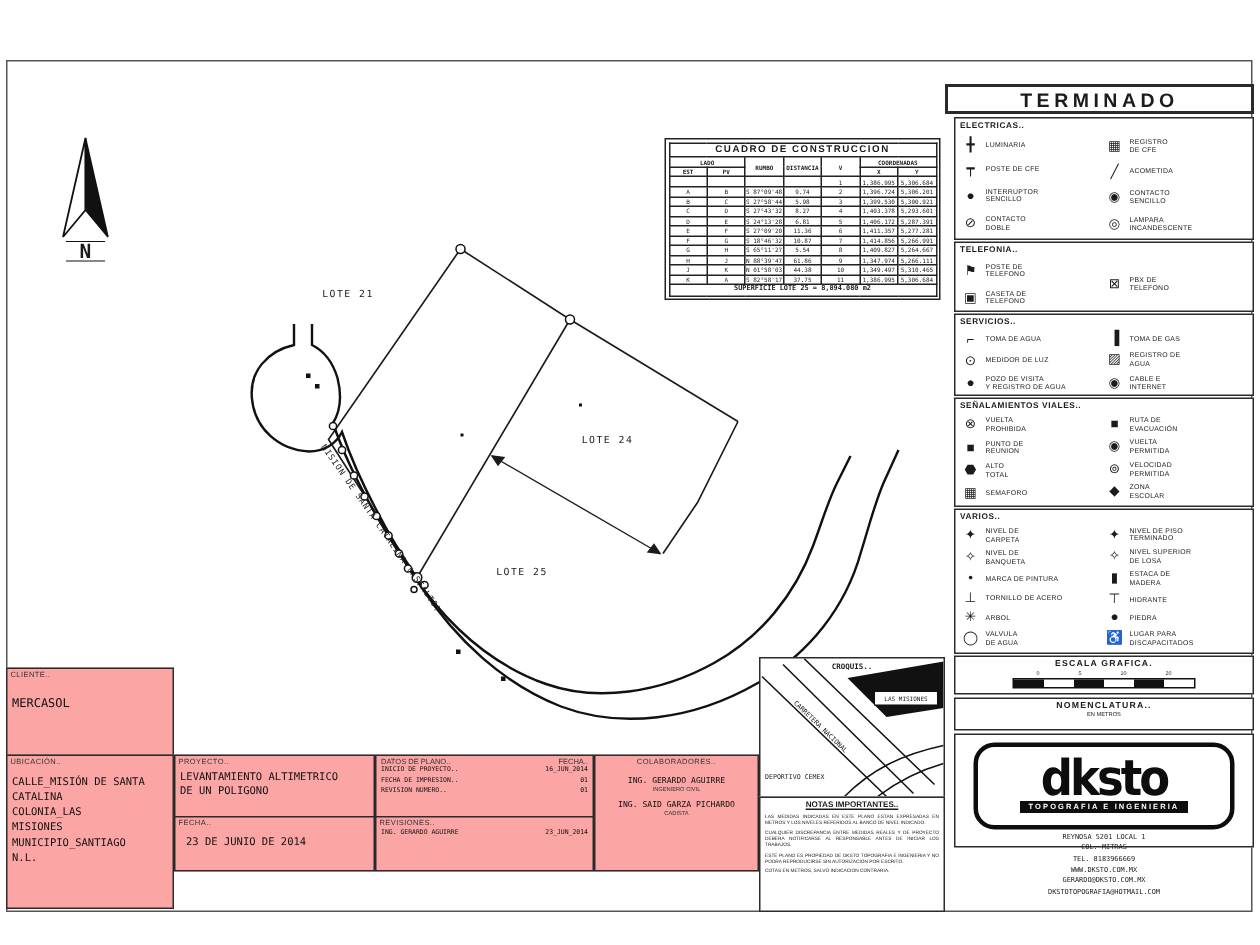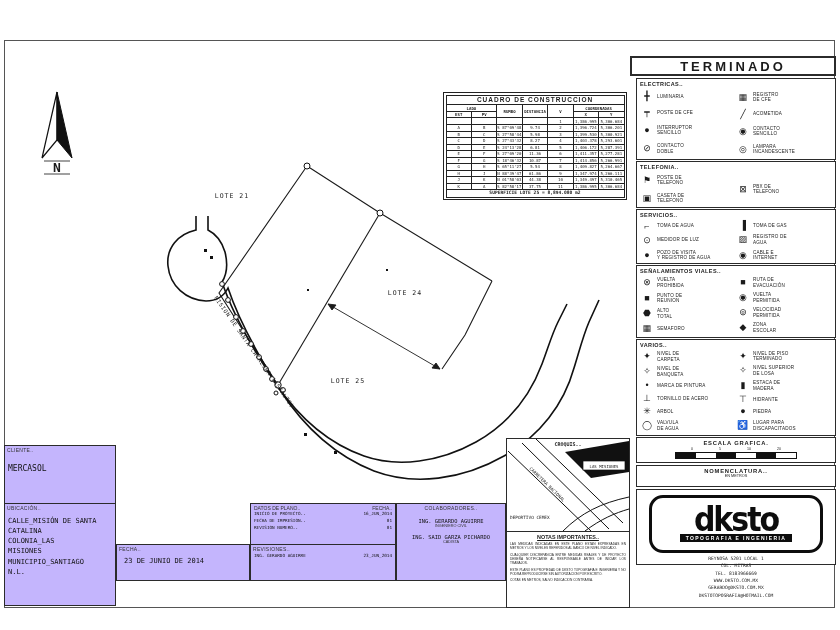--- a/index.html
+++ b/index.html
@@ -43,21 +43,21 @@
   
   .cuadro{left:443px;top:92px;width:184px;height:108px;border:1px solid #222;padding:1.5px;background:#fff;}
   .cuadro table{width:100%;height:100%;border-collapse:collapse;table-layout:fixed;
     font-family:"DejaVu Sans Mono",monospace;font-size:4px;}
   .cuadro td{border:0.5px solid #222;text-align:center;padding:0;line-height:1.3;overflow:hidden;white-space:nowrap;}
   .cuadro .ttl{font-size:6.5px;font-weight:bold;letter-spacing:1px;font-family:"Liberation Sans",sans-serif;}
   .cuadro .hd{font-weight:bold;font-size:4px;}
   .cuadro .ft{font-size:4.6px;font-weight:bold;}
 
   
-  .tb{background:#c4b5fd;}
+  .tb{background:#fca5a5;}
   .tb .lab{font-size:5px;color:#333;letter-spacing:.3px;padding:1px 2px;}
   .mono{font-family:"DejaVu Sans Mono","Liberation Mono",monospace;color:#111;}
   .cliente{left:4px;top:445px;width:112px;height:59px;}
   .cliente .val{font-size:8px;padding:10px 3px;}
   .ubic{left:4px;top:503px;width:112px;height:103px;}
   .ubic .val{font-size:7px;padding:4px 3px;white-space:pre-line;line-height:1.45;}
   .proy{left:116px;top:503px;width:134px;height:42px;}
   .proy .val{font-size:7px;padding:2px 3px;white-space:pre-line;line-height:1.3;}
   .fech{left:116px;top:544px;width:134px;height:37px;}
   .fech .val{font-size:7px;padding:4px 7px;}
@@ -546,20 +546,25 @@
   <div class="abs box tb ubic">
     <div class="lab">UBICACIÓN..</div>
     <div class="val mono">CALLE_MISIÓN DE SANTA
 CATALINA
 COLONIA_LAS
 MISIONES
 MUNICIPIO_SANTIAGO
 N.L.</div>
   </div>
 
+  <div class="abs box tb proy">
+    <div class="lab">PROYECTO..</div>
+    <div class="val mono">LEVANTAMIENTO ALTIMETRICO
+DE UN POLIGONO</div>
+  </div>
 
   <div class="abs box tb fech">
     <div class="lab">FECHA..</div>
     <div class="val mono">23 DE JUNIO DE 2014</div>
   </div>
 
   <div class="abs box tb datos">
     <div class="kvhead">
       <span>DATOS DE PLANO..</span>
       <span>FECHA..</span>

